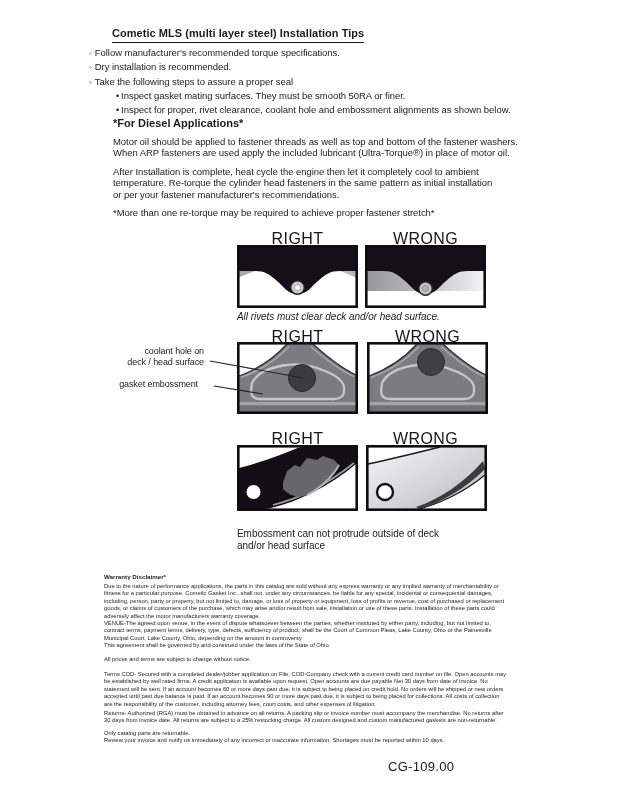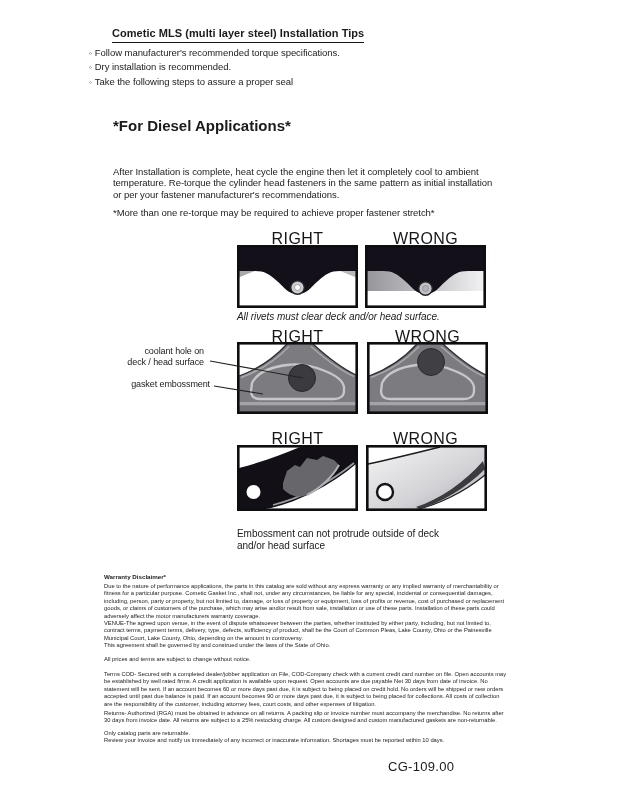--- a/index.html
+++ b/index.html
@@ -4,43 +4,47 @@
 <style>
   html,body{margin:0;padding:0;background:#fff;}
   .page{position:relative;width:562px;height:800px;background:#ffffff;overflow:hidden;
         font-family:"Liberation Sans", sans-serif;color:#1b1b1d;}
   .abs{position:absolute;}
   .title{left:112px;top:27px;font-size:11px;font-weight:bold;letter-spacing:.05px;
          border-bottom:1.8px solid #161616;padding-bottom:3px;white-space:nowrap;}
   .bullet{font-size:9.5px;letter-spacing:-.05px;white-space:nowrap;}
   .bmark{font-size:8px;vertical-align:.5px;margin-right:3px;}
   .smark{font-size:9px;margin-right:2px;}
-  .h2{font-size:15px;font-weight:bold;white-space:nowrap;text-align:center;}
+  .h2{font-size:11px;font-weight:bold;white-space:nowrap;text-align:center;}
   .para{font-size:9.5px;line-height:11.3px;letter-spacing:-.05px;white-space:pre-line;width:420px;}
   .rw{width:121px;text-align:center;font-size:16px;letter-spacing:.4px;color:#161618;}
   .cap{font-size:10px;letter-spacing:-.05px;white-space:pre-line;line-height:11.5px;}
   .sidelabel{font-size:9px;line-height:10.5px;text-align:right;white-space:pre-line;letter-spacing:-.1px;}
   .fp{left:104px;width:450px;font-size:5.8px;line-height:7.4px;letter-spacing:0;
       white-space:pre-line;color:#222;}
   .fph{font-size:6.2px;font-weight:bold;}
   .code{font-size:13px;letter-spacing:.3px;color:#1a1a1c;}
   svg{display:block;}
 </style>
 </head>
 <body>
 
 <div class="page">
 
   <div class="abs title">Cometic MLS (multi layer steel) Installation Tips</div>
 
   <div class="abs bullet" style="left:89px;top:47px;"><span class="bmark">◦</span><span>Follow manufacturer's recommended torque specifications.</span></div>
   <div class="abs bullet" style="left:89px;top:61px;"><span class="bmark">◦</span><span>Dry installation is recommended.</span></div>
   <div class="abs bullet" style="left:89px;top:76px;"><span class="bmark">◦</span><span>Take the following steps to assure a proper seal</span></div>
+  <div class="abs bullet" style="left:116px;top:90px;"><span class="smark">•</span><span>Inspect gasket mating surfaces.  They must be smooth 50RA or finer.</span></div>
+  <div class="abs bullet" style="left:116px;top:104px;"><span class="smark">•</span><span>Inspect for proper, rivet clearance, coolant hole and embossment alignments as shown below.</span></div>
 
   <div class="abs h2" style="left:113px;top:117px;">*For Diesel Applications*</div>
+  <div class="abs para" style="left:113px;top:136px;">Motor oil should be applied to fastener threads as well as top and bottom of the fastener washers.
+When ARP fasteners are used apply the included lubricant (Ultra-Torque®) in place of motor oil.</div>
   <div class="abs para" style="left:113px;top:166px;">After Installation is complete, heat cycle the engine then let it completely cool to ambient
 temperature. Re-torque the cylinder head fasteners in the same pattern as initial installation
 or per your fastener manufacturer's recommendations.</div>
   <div class="abs para" style="left:113px;top:207px;">*More than one re-torque may be required to achieve proper fastener stretch*</div>
 
   <div class="abs rw" style="left:237px;top:230px;">RIGHT</div>
   <div class="abs rw" style="left:365px;top:230px;">WRONG</div>
 
   <div class="abs" style="left:237px;top:245px;">
     <svg width="121" height="63" viewBox="0 0 121 63">
@@ -103,21 +107,21 @@
       <rect x="2" y="60" width="117" height="3.5" fill="#a4a4a8"></rect>
       <rect x="2" y="63.5" width="117" height="6.5" fill="#727276"></rect>
       <path d="M15 41 C20 31 34 25 50 23 C64 21 76 24 88 29 C98 33 106 39 107 45 L107 49 C107 54 103 57 97 57 L23 57 C17 57 14 54 14 49 Z" fill="none" stroke="#c7c7ca" stroke-width="2.3"></path>
       <circle cx="64" cy="20" r="13.5" fill="#3f3f44" stroke="#2c2c30" stroke-width="1"></circle>
       <rect x="1.3" y="1.3" width="118.4" height="69.4" fill="none" stroke="#0e0e10" stroke-width="2.6"></rect>
     </svg>
   </div>
 
   <div class="abs sidelabel" style="left:92px;top:346px;width:112px;">coolant hole on
 deck / head surface</div>
-  <div class="abs sidelabel" style="left:96px;top:379px;width:114px;text-align:right;">gasket embossment</div>
+  <div class="abs sidelabel" style="left:84px;top:379px;width:114px;text-align:right;">gasket embossment</div>
 
   <div class="abs" style="left:96px;top:340px;pointer-events:none;">
     <svg width="220" height="70" viewBox="0 0 220 70">
       <line x1="114" y1="21" x2="207" y2="38" stroke="#232326" stroke-width="1.1"></line>
       <line x1="118" y1="46" x2="167" y2="54" stroke="#232326" stroke-width="1.1"></line>
     </svg>
   </div>
 
 
   <div class="abs rw" style="left:237px;top:430px;">RIGHT</div>

